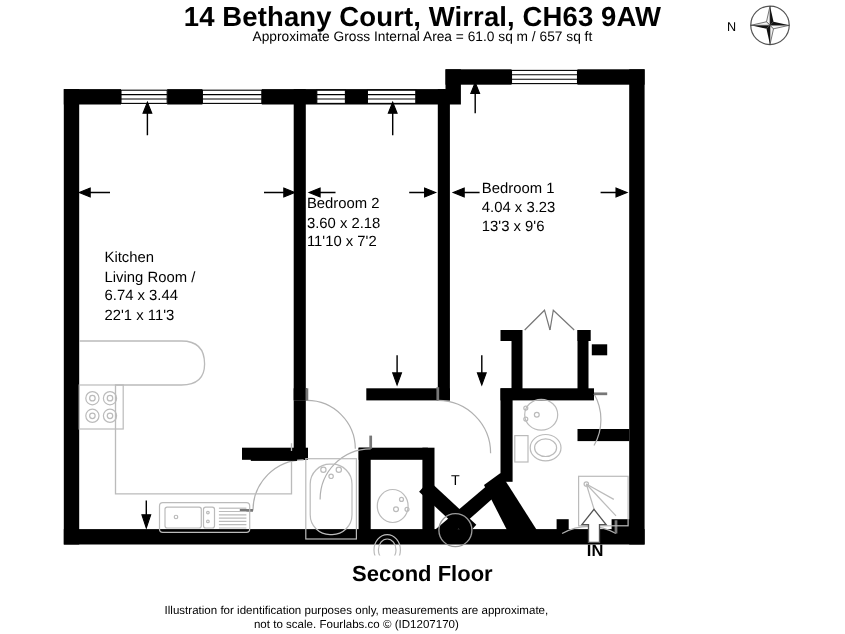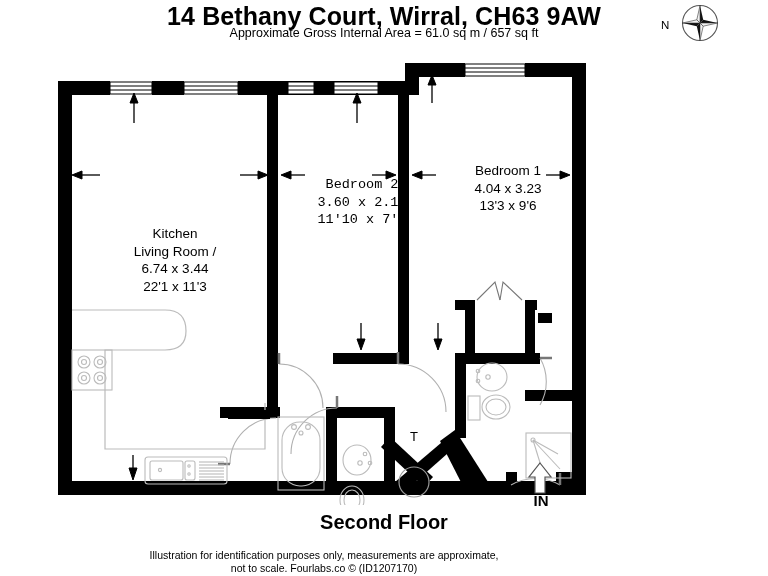--- a/index.html
+++ b/index.html
@@ -57,27 +57,26 @@
     position: absolute;
     left: 660px; top: 2px;
     width: 72px; height: 44px;
   }
   .plan-svg {
     position: absolute;
     left: 0; top: 45px;
   }
   .room-label {
     position: absolute;
-    text-align: center;
     font-size: 13.5px;
     line-height: 17.5px;
     white-space: nowrap;
   }
   #lr-label { left: 95px; top: 225px; width: 160px; }
-  #b2-label { left: 289px; top: 176px; width: 146px; font-family: Liberation Mono, monospace; }
+  #b2-label { left: 279px; top: 176px; width: 146px; }
   #b1-label { left: 438px; top: 162px; width: 140px; }
   .in-label {
     position: absolute;
     left: 516px; top: 492px;
     width: 50px;
     text-align: center;
     font-size: 15px;
     font-weight: bold;
   }
   .t-label {

